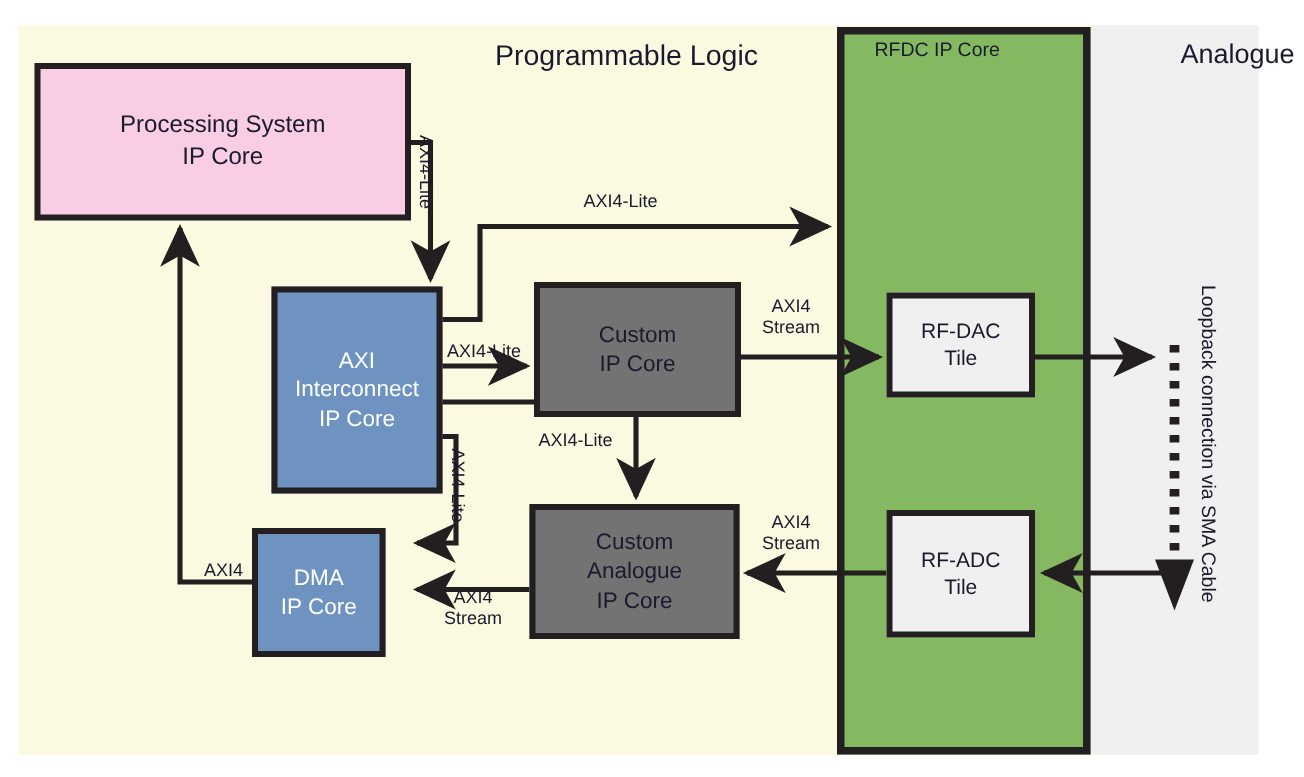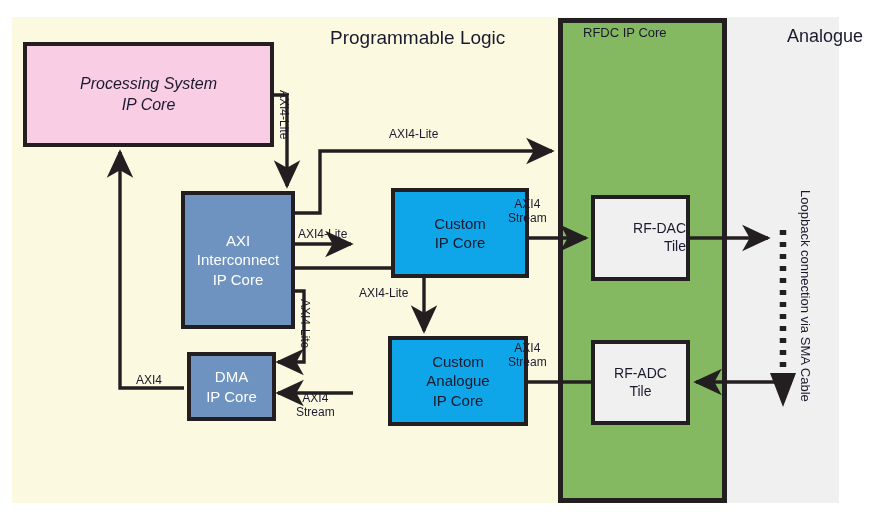--- a/index.html
+++ b/index.html
@@ -58,31 +58,31 @@
     box-sizing: border-box;
     border: 4px solid #231f20;
     display: flex;
     flex-direction: column;
     align-items: center;
     justify-content: center;
     text-align: center;
     line-height: 1.28;
   }
   .block .line { display: block; white-space: nowrap; }
-  .block.pink  { background: #f9cee5; color: #1a1a2e; font-style: italic; }
+  .block.pink  { background: #f9cee5; color: #1a1a2e; }
   .block.blue  { background: #6f93c0; color: #ffffff; }
-  .block.red   { background: #0ea5e9; color: #1a1a2e; margin-left: 35px; }
+  .block.red   { background: #737373; color: #1a1a2e; }
   .block.tile  { background: #f0f0f0; color: #1a1a2e; }
 
   #blk-ps          { left: 23px;  top: 42px;  width: 251px; height: 105px; font-size: 16px; }
   #blk-axi-ic      { left: 181px; top: 191px; width: 114px; height: 138px; font-size: 15px; }
-  #blk-dma         { left: 187px; top: 352px; width: 89px;  height: 69px;  font-size: 15px; }
+  #blk-dma         { left: 168px; top: 352px; width: 89px;  height: 86px;  font-size: 15px; }
   #blk-datagen     { left: 356px; top: 188px; width: 138px; height: 90px;  font-size: 15px; }
   #blk-receiver    { left: 353px; top: 336px; width: 140px; height: 90px;  font-size: 15px; }
-  #blk-rfdac       { left: 591px; top: 195px; width: 99px;  height: 86px;  font-size: 14px; align-items: flex-end; }
+  #blk-rfdac       { left: 591px; top: 195px; width: 99px;  height: 70px;  font-size: 14px; }
   #blk-rfadc       { left: 591px; top: 340px; width: 99px;  height: 85px;  font-size: 14px; text-align: center; }
 
   
   #wires {
     position: absolute;
     left: 0; top: 0;
     width: 869px; height: 518px;
     pointer-events: none;
   }
   

